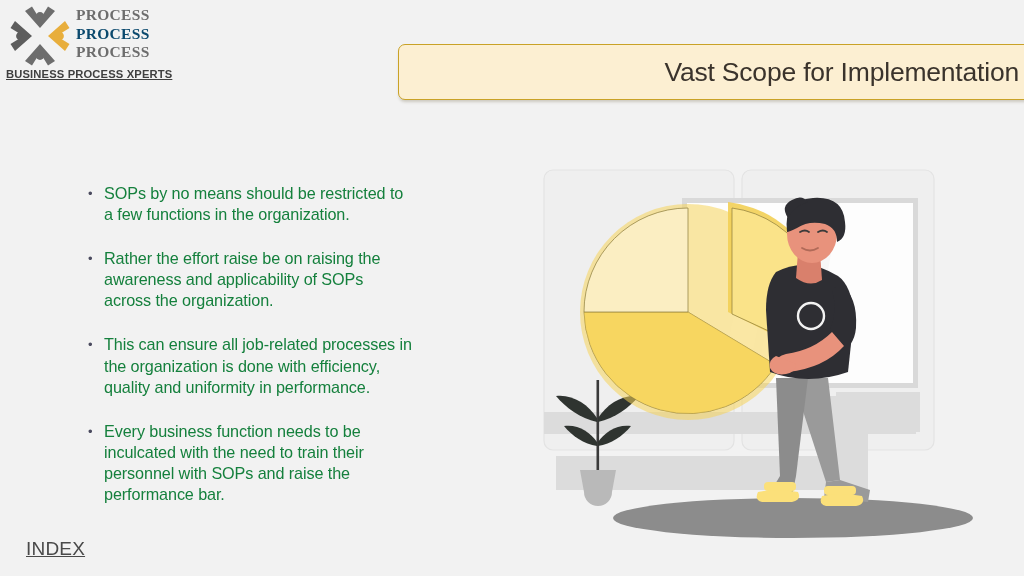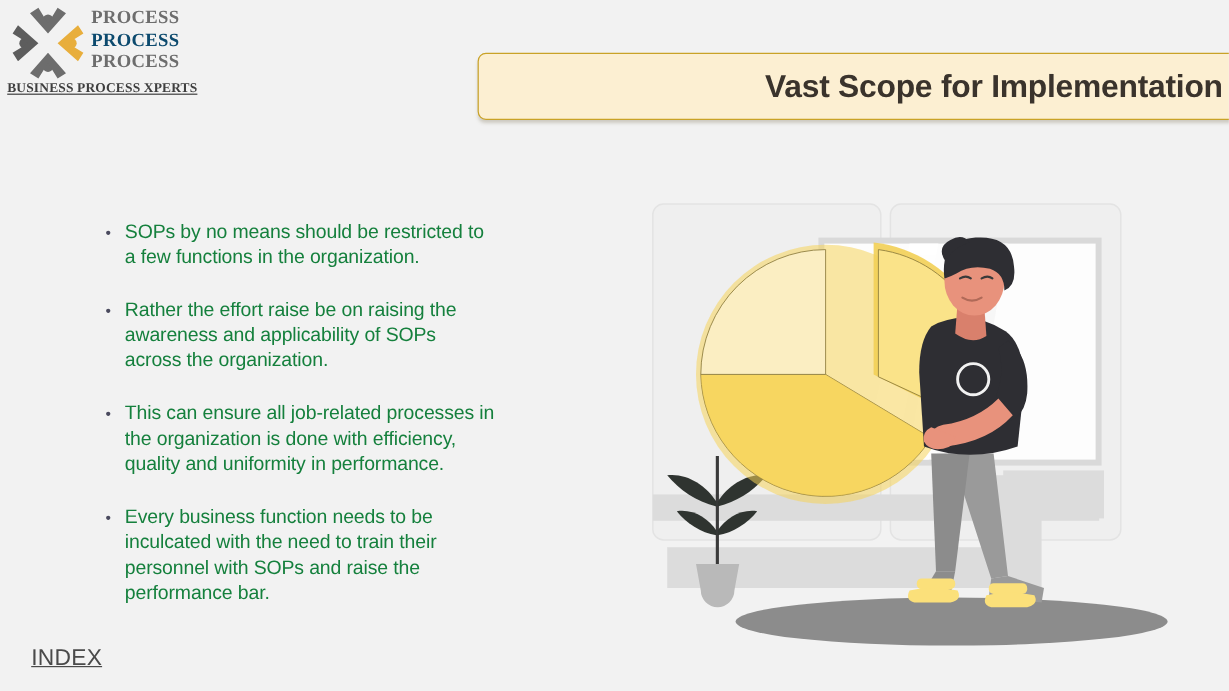--- a/index.html
+++ b/index.html
@@ -51,42 +51,41 @@
   .logo-caption {
     position: absolute;
     left: 2px;
     top: 66px;
     font-size: 11.2px;
     font-weight: bold;
     letter-spacing: 0.15px;
     color: #3f3f3f;
     text-decoration: underline;
     white-space: nowrap;
-    font-family: Liberation Serif, serif;
   }
 
   
   .title-bar {
     position: absolute;
     left: 398px;
     top: 44px;
     width: 640px;
     height: 56px;
     background: #fcefd2;
     border: 1.6px solid #c9a227;
     border-radius: 7px;
     box-shadow: 0 3px 3px -1px rgba(120,110,80,0.30);
     display: flex;
     align-items: center;
     justify-content: flex-end;
     padding-right: 18px;
   }
   .title-text {
     font-size: 26.5px;
-    font-weight: bold;
+    font-weight: normal;
     color: #3a332c;
     letter-spacing: -0.2px;
     white-space: nowrap;
   }
 
   
   .bullets {
     position: absolute;
     left: 84px;
     top: 183px;

